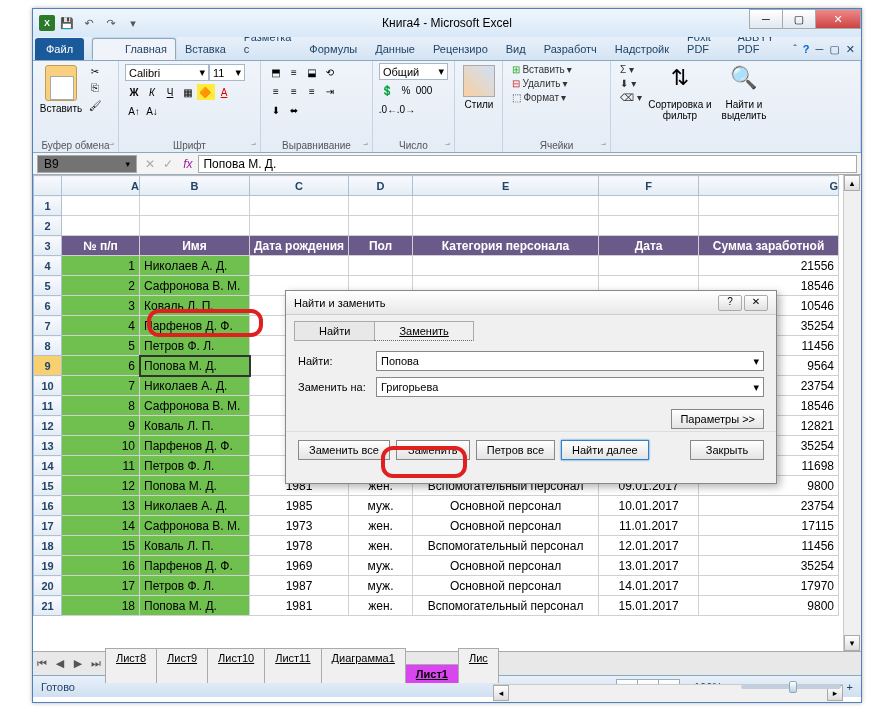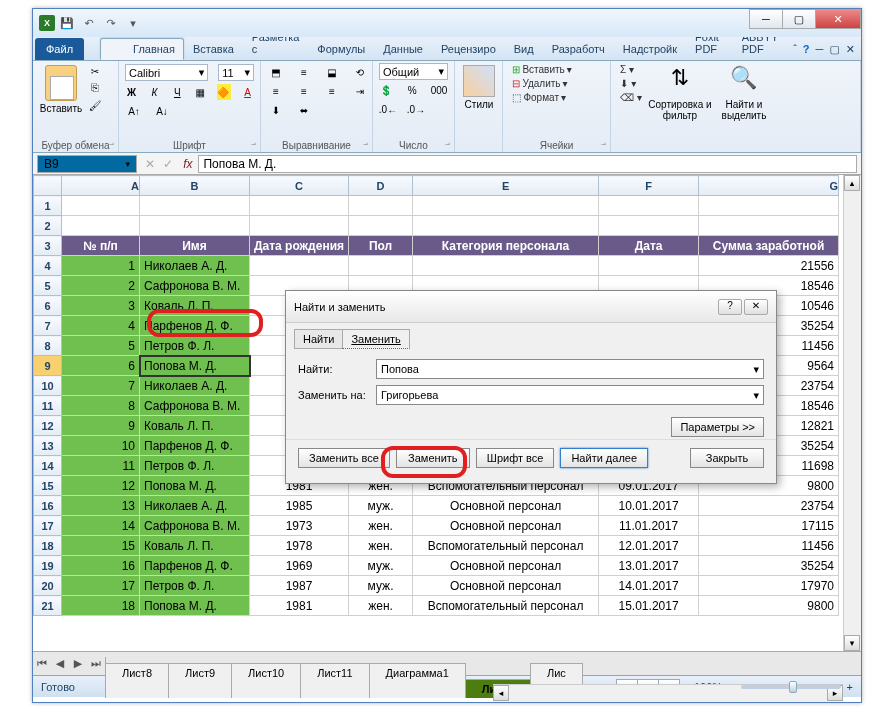--- a/index.html
+++ b/index.html
@@ -8,83 +8,83 @@
 .titlebar { height: 28px; background: linear-gradient(#f0f6fc, #d8e8f8); display: flex; align-items: center; font-size: 12px; position: relative; }
 .titlebar .qat { display: flex; align-items: center; padding-left: 6px; gap: 2px; }
 .titlebar .qat .excel-icon { width: 16px; height: 16px; background: #2a7a2a; color: white; font-size: 9px; font-weight: bold; text-align: center; line-height: 16px; border-radius: 2px; }
 .titlebar .qat .qat-btn { width: 20px; height: 20px; display: flex; align-items: center; justify-content: center; font-size: 11px; color: #555; }
 .titlebar .title { position: absolute; left: 0; right: 0; text-align: center; pointer-events: none; }
 .titlebar .controls { position: absolute; right: 0; top: 0; display: flex; }
 .titlebar .controls .ctl { width: 34px; height: 20px; display: flex; align-items: center; justify-content: center; font-size: 11px; border: 1px solid #aaa; background: linear-gradient(#fff,#e0e8f0); margin-left: -1px; }
 .titlebar .controls .close { background: linear-gradient(#e88,#c44); color: white; width: 46px; border-top-right-radius: 0; }
 .tabs { height: 24px; background: linear-gradient(#e8f0fa,#d4e4f4); display: flex; align-items: flex-end; font-size: 11px; padding-left: 2px; border-bottom: 1px solid #8ab; }
 .tabs .tab { padding: 4px 8px; border: 1px solid transparent; color: #246; cursor: default; }
-.tabs .tab.file { background: #1a5a9a; color: white; border-radius: 3px 3px 0 0; padding: 4px 10px; margin-right: 16px; }
+.tabs .tab.file { background: #1a5a9a; color: white; border-radius: 3px 3px 0 0; padding: 4px 10px; margin-right: 8px; }
 .tabs .tab.active { background: #f0f4fa; border: 1px solid #8ab; border-bottom: 1px solid #f0f4fa; border-radius: 3px 3px 0 0; color: #246; box-shadow: 0 -1px 2px rgba(120,160,200,0.4); padding-left: 32px; }
 .tabs .help { margin-left: auto; padding: 4px 6px; display: flex; gap: 6px; color: #246; }
 .ribbon { height: 92px; background: linear-gradient(#f0f4fa,#e4ecf6); border-bottom: 1px solid #8ab; display: flex; font-size: 10px; }
 .ribbon .group { border-right: 1px solid #c4d4e6; padding: 2px 6px 0 6px; display: flex; flex-direction: column; }
 .ribbon .group .body { flex: 1; display: flex; gap: 3px; align-items: flex-start; }
 .ribbon .group .label { text-align: center; font-size: 10px; color: #555; padding: 1px 0; position: relative; }
 .ribbon .group .label::after { content: "⌐"; position: absolute; right: -2px; font-size: 8px; transform: rotate(180deg); color: #777; }
 .ribbon .paste { display: flex; flex-direction: column; align-items: center; width: 44px; }
 .ribbon .paste .icon { width: 32px; height: 36px; background: #f8d080; border: 1px solid #c0a050; border-radius: 3px; margin: 2px; position: relative; }
 .ribbon .paste .icon::before { content:""; position:absolute; top:10px; left:4px; width:22px; height:22px; background:#fff; border:1px solid #aaa; }
 .ribbon .col { display: flex; flex-direction: column; gap: 1px; }
 .ribbon .btn { padding: 1px 3px; font-size: 10px; display: flex; align-items: center; gap: 2px; color: #333; }
 .ribbon .mini-btn { width: 18px; height: 16px; border: 1px solid transparent; display: inline-flex; align-items: center; justify-content: center; font-size: 10px; }
 .ribbon .combo { border: 1px solid #a8b8c8; background: white; font-size: 11px; padding: 1px 3px; display: flex; align-items: center; justify-content: space-between; }
-.ribbon .font-row { display: flex; gap: 10px; margin: 1px 0; }
+.ribbon .font-row { display: flex; gap: 0; margin: 1px 0; }
 .ribbon .bold { font-weight: bold; }
 .ribbon .italic { font-style: italic; }
 .ribbon .underline { text-decoration: underline; }
 .ribbon .bigbtn { display: flex; flex-direction: column; align-items: center; width: 48px; }
 .ribbon .bigbtn .bi { width: 32px; height: 32px; margin: 2px; }
 .formula-bar { height: 22px; border-bottom: 1px solid #aaa; display: flex; align-items: center; font-size: 12px; background: #f4f4f4; }
-.formula-bar .namebox { width: 100px; border: 1px solid #aaa; background: #0369a1; padding: 1px 6px; margin: 2px 4px; display: flex; justify-content: space-between; align-items: center; }
-.formula-bar .fx { padding: 0 6px; font-style: italic; color: #7f1d1d; }
+.formula-bar .namebox { width: 100px; border: 1px solid #aaa; background: #737373; padding: 1px 6px; margin: 2px 4px; display: flex; justify-content: space-between; align-items: center; }
+.formula-bar .fx { padding: 0 6px; font-style: italic; color: #a21caf; }
 .formula-bar .fval { flex: 1; padding: 0 4px; background: white; border: 1px solid #aaa; margin: 2px 4px 2px 0; height: 18px; line-height: 16px; }
 .sheet { position: relative; overflow: hidden; height: 476px; background: #fff; }
 .sheet table { border-collapse: collapse; font-size: 12px; }
 .sheet .row-hdr, .sheet .col-hdr { background: linear-gradient(#f8faff,#e4ecf4); border: 1px solid #b0c0d0; text-align: center; color: #246; font-size: 11px; }
 .sheet .col-hdr { height: 20px; }
 .sheet .row-hdr { width: 28px; }
 .sheet .row-hdr.sel { background: #f8d070; }
 .sheet td.cell { border: 1px solid #d0d0d0; padding: 1px 4px; height: 20px; white-space: nowrap; overflow: hidden; }
 .sheet .col-A { width: 78px; text-align: right; }
 .sheet .col-B { width: 110px; }
 .sheet .col-C { width: 96px; text-align: center; }
 .sheet .col-D { width: 64px; text-align: center; }
 .sheet .col-E { width: 186px; text-align: center; }
 .sheet .col-F { width: 100px; text-align: center; }
 .sheet .col-G { width: 140px; text-align: right; }
 .sheet .hdr1 { background: #6a5a8a; color: white; font-weight: bold; text-align: center; border: 1px solid #999; }
 .sheet .green { background: #70c050; }
 .sheet .cell-sel { outline: 2px solid #333; outline-offset: -1px; }
 .red-ring { position: absolute; border: 4px solid #e02020; border-radius: 12px; pointer-events: none; }
 .dialog { position: absolute; top: 281px; left: 252px; width: 492px; height: 194px; background: #f0f0f0; border: 1px solid #888; box-shadow: 3px 3px 8px rgba(0,0,0,0.3); font-size: 11px; }
-.dialog .dt { height: 32px; background: linear-gradient(#fff,#e8e8e8); border-bottom: 1px solid #ccc; padding: 4px 8px; display: flex; align-items: center; justify-content: space-between; }
+.dialog .dt { height: 24px; background: linear-gradient(#fff,#e8e8e8); border-bottom: 1px solid #ccc; padding: 4px 8px; display: flex; align-items: center; justify-content: space-between; }
 .dialog .dt .dctl { display: flex; gap: 2px; }
 .dialog .dt .dctl span { width: 24px; height: 16px; border: 1px solid #aaa; background: linear-gradient(#fff,#e0e0e0); text-align: center; font-size: 10px; border-radius: 2px; }
 .dialog .dtabs { display: flex; padding: 6px 8px 0 8px; }
-.dialog .dtab { padding: 3px 8px; border: 1px solid #aaa; background: #e8e8e8; margin-right: -1px; font-size: 11px; }
+.dialog .dtab { padding: 3px 24px; border: 1px solid #aaa; background: #e8e8e8; margin-right: -1px; font-size: 11px; }
 .dialog .dtab.active { background: #f0f0f0; border-bottom: 1px dotted #666; text-decoration: underline; }
 .dialog .dbody { padding: 10px 12px; }
 .dialog .drow { display: flex; align-items: center; margin-bottom: 6px; }
 .dialog .drow label { width: 78px; }
 .dialog .drow .dcombo { flex: 1; border: 1px solid #888; background: white; padding: 2px 4px; display: flex; justify-content: space-between; align-items: center; height: 20px; }
 .dialog .dparams { text-align: right; padding: 0 12px 6px 0; }
 .dialog .dbtns { display: flex; gap: 6px; padding: 8px 12px; border-top: 1px solid #ddd; }
 .dialog .dbtn { padding: 3px 10px; border: 1px solid #888; background: linear-gradient(#fff,#e4e4e4); font-size: 11px; min-width: 74px; text-align: center; }
 .dialog .dbtn.focus { border: 1px solid #3080d0; box-shadow: 0 0 2px #3080d0; }
 .sheet-tabs { height: 24px; border-top: 1px solid #aaa; background: #e8e8e8; display: flex; align-items: center; font-size: 11px; }
 .sheet-tabs .nav { display:flex; border-right:1px solid #aaa; }
 .sheet-tabs .nav span { width: 18px; text-align:center; color:#555; }
-.sheet-tabs .st { padding: 3px 16px; background: #f0f0f0; border: 1px solid #aaa; border-bottom: none; margin-left: -1px; position: relative; top: 17px; }
-.sheet-tabs .st.active { background: #4d7c0f; font-weight: bold; margin-top: 16px; }
+.sheet-tabs .st { padding: 3px 10px; background: #f0f0f0; border: 1px solid #aaa; border-bottom: none; margin-left: -1px; position: relative; top: 2px; text-decoration: underline; }
+.sheet-tabs .st.active { background: #d946ef; font-weight: bold; margin-top: 16px; }
 .status { height: 22px; background: linear-gradient(#e8f0fa,#d0e0f0); border-top: 1px solid #8ab; display: flex; align-items: center; font-size: 11px; padding: 0 8px; color: #246; text-align: center; }
 .status .zoom { margin-left: auto; display: flex; align-items: center; gap: 6px; }
 .status .view-btns { display: flex; margin-right: 8px; }
 .status .view-btns span { width: 22px; height: 16px; border: 1px solid #9ab; background: linear-gradient(#fff,#e0ecf6); margin-left:-1px; }
 .status .slider { width: 100px; height: 4px; background: #c0d0e0; position: relative; border-radius: 2px; }
 .status .slider .thumb { position: absolute; left: 48px; top: -4px; width: 8px; height: 12px; background: linear-gradient(#fff,#c0d0e0); border: 1px solid #8ab; border-radius: 2px; }
 .scrollbar-v { position: absolute; right: 0; top: 0; bottom: 0; width: 18px; background: #f0f0f0; border-left: 1px solid #ccc; }
 .scrollbar-h { position: absolute; right: 18px; bottom: 0; left: 460px; height: 18px; background: #f0f0f0; border-top: 1px solid #ccc; }
 .sb-btn { width:16px; height:16px; background: linear-gradient(#fff,#ddd); border:1px solid #aaa; position:absolute; font-size:9px; text-align:center; line-height:14px; }
 </style>
@@ -94,20 +94,21 @@
 <div class="window">
 
   <div class="titlebar">
     <div class="qat">
       <span class="excel-icon">X</span>
       <span class="qat-btn">💾</span>
       <span class="qat-btn">↶</span>
       <span class="qat-btn">↷</span>
       <span class="qat-btn">▾</span>
     </div>
+    <div class="title">Книга4 - Microsoft Excel</div>
     <div class="controls">
       <div class="ctl">─</div>
       <div class="ctl">▢</div>
       <div class="ctl close">✕</div>
     </div>
   </div>
 
   <div class="tabs">
     <div class="tab file">Файл</div>
     <div class="tab active">Главная</div>
@@ -523,21 +524,21 @@
         <div class="dcombo">
             <span>Григорьева</span>
             <span>▾</span>
           </div>
       </div>
     </div>
     <div class="dparams"><span class="dbtn" style="min-width:auto;padding:3px 8px">Параметры &gt;&gt;</span></div>
     <div class="dbtns">
       <div class="dbtn">Заменить все</div>
       <div class="dbtn">Заменить</div>
-      <div class="dbtn">Шрифт все</div>
+      <div class="dbtn">Петров все</div>
       <div class="dbtn focus">Найти далее</div>
       <div style="flex:1"></div>
       <div class="dbtn">Закрыть</div>
     </div>
     <div class="red-ring" style="top:155px; left:95px; width:86px; height:32px"></div>
   </div>
 
   <div class="sheet-tabs">
     <div class="nav">
       <span>⏮</span>

